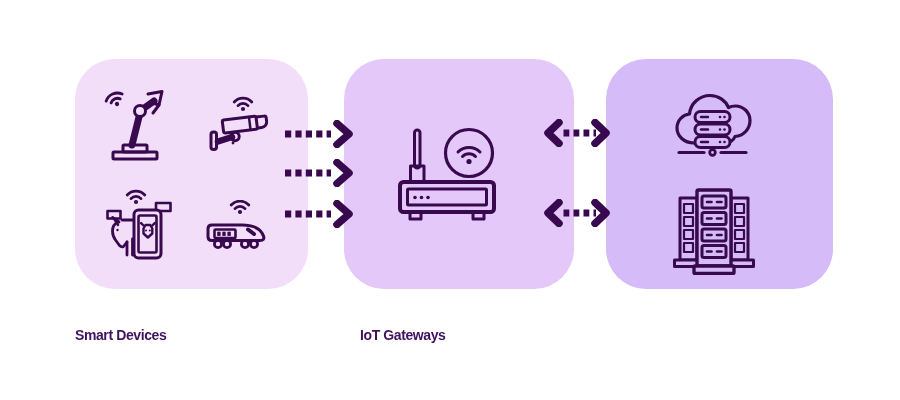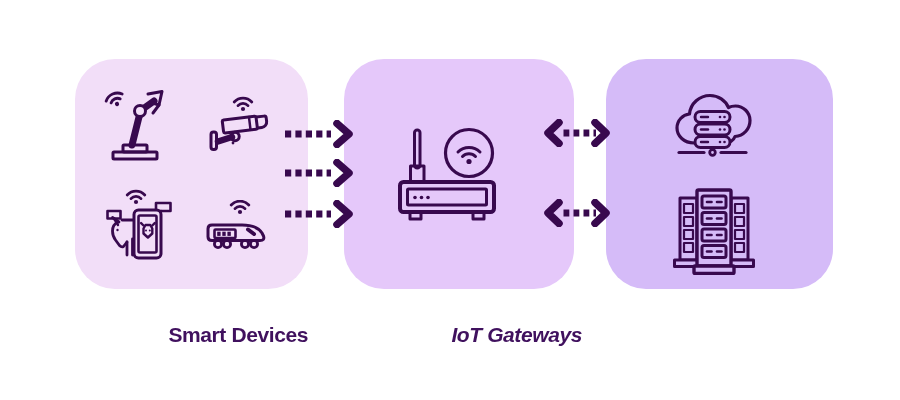--- a/index.html
+++ b/index.html
@@ -20,25 +20,25 @@
   .panel{
     position:absolute;top:59px;height:230px;
     border-radius:40px;
   }
   .panel-1{left:75px;width:233px;background:var(--p1);}
   .panel-2{left:344px;width:230px;background:var(--p2);}
   .panel-3{left:606px;width:227px;background:var(--p3);}
   .icon{position:absolute;color:var(--stroke);display:block;}
   .label{
     position:absolute;top:320px;height:30px;line-height:30px;
-    text-align:right;font-weight:700;font-size:21px;
+    text-align:left;font-weight:700;font-size:14px;
     letter-spacing:-0.4px;color:var(--text);
   }
   .label-1{left:75px;width:233px;}
-  .label-2{left:352px;width:230px;font-style:italic;}
+  .label-2{left:360px;width:230px;}
   .label-3{left:606px;width:227px;}
   .arrow{position:absolute;color:var(--stroke);}
 </style>
 </head>
 <body style="background: rgb(255, 255, 255);">
 
 <div class="stage">
 
   <div class="panel panel-1" style="background: rgb(242, 222, 248);">
 

